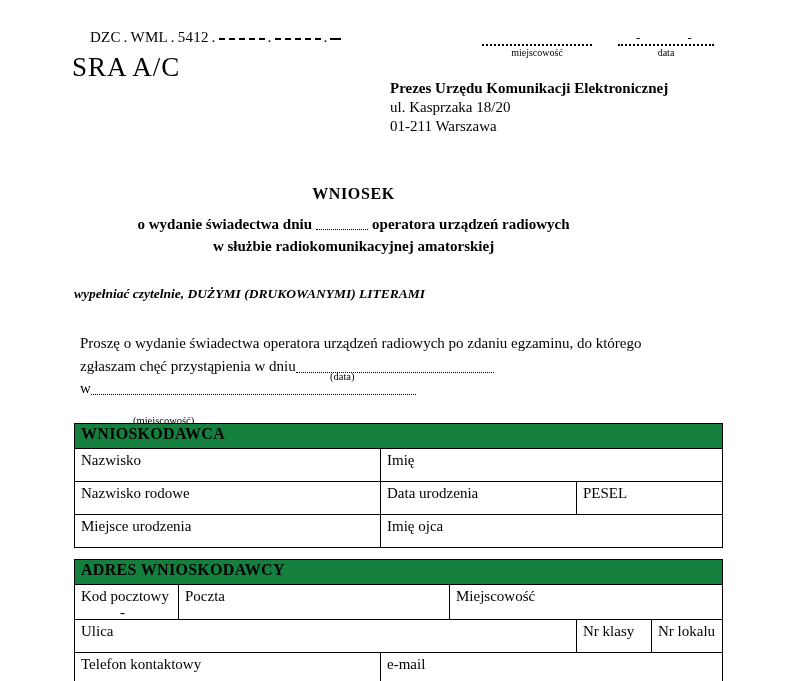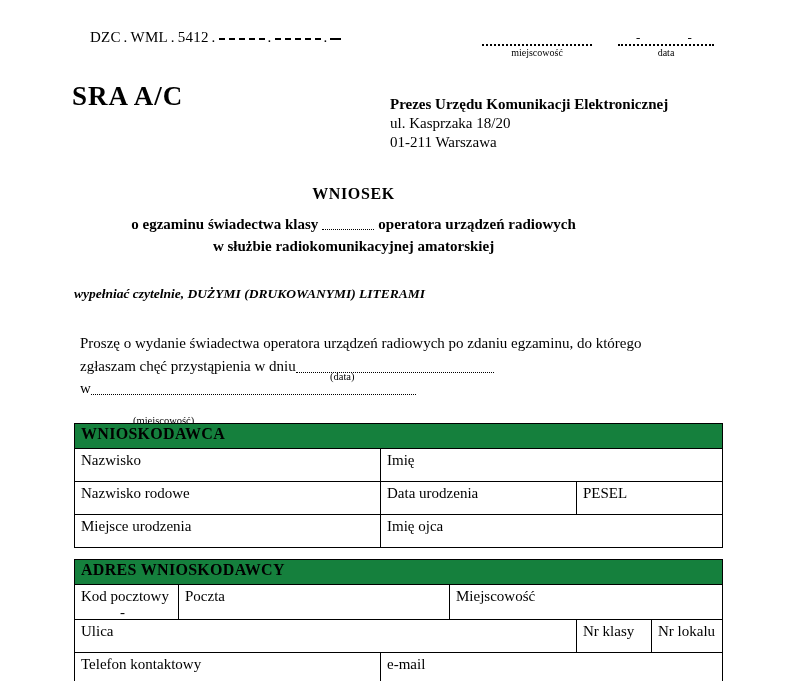--- a/index.html
+++ b/index.html
@@ -43,23 +43,22 @@
   }
   .ref-blank.short {
     width: 11px;
   }
 
   .sra-title {
     position: absolute;
     left: 72px;
     top: 52px;
     font-size: 27px;
-    font-weight: bold;
+    font-weight: normal;
     letter-spacing: 1px;
-    margin-top: 29px;
   }
 
   
   .topright {
     position: absolute;
     left: 482px;
     top: 32px;
     display: flex;
     gap: 26px;
   }
@@ -82,21 +81,21 @@
   .tr-line.wide { width: 96px; }
   .tr-label {
     font-size: 10px;
     margin-top: 1px;
   }
 
   
   .addressee {
     position: absolute;
     left: 390px;
-    top: 95px;
+    top: 79px;
     font-size: 15px;
     line-height: 19px;
   }
   .addressee .a-bold {
     font-weight: bold;
   }
 
   
   .doc-title {
     position: absolute;
@@ -228,21 +227,21 @@
 
   <div class="addressee">
     <div class="a-bold">Prezes Urzędu Komunikacji Elektronicznej</div>
     <div>ul. Kasprzaka 18/20</div>
     <div>01-211 Warszawa</div>
   </div>
 
   <div class="doc-title">
     <div class="t1">WNIOSEK</div>
     <div class="t2">
-      <span>o egzaminu świadectwa klasy</span><span class="inline-blank"></span><span>operatora urządzeń radiowych</span>
+      <span>o wydanie świadectwa dniu</span><span class="inline-blank"></span><span>operatora urządzeń radiowych</span>
     </div>
     <div class="t3">w służbie radiokomunikacyjnej amatorskiej</div>
   </div>
 
   <div class="instruction">wypełniać czytelnie, DUŻYMI  (DRUKOWANYMI)  LITERAMI</div>
 
   <div class="para">
     <span>Proszę o wydanie świadectwa operatora urządzeń radiowych po zdaniu egzaminu, do którego</span>
     <span>zgłaszam chęć przystąpienia w dniu</span><span class="fill-line fill-data"></span>
   </div>

